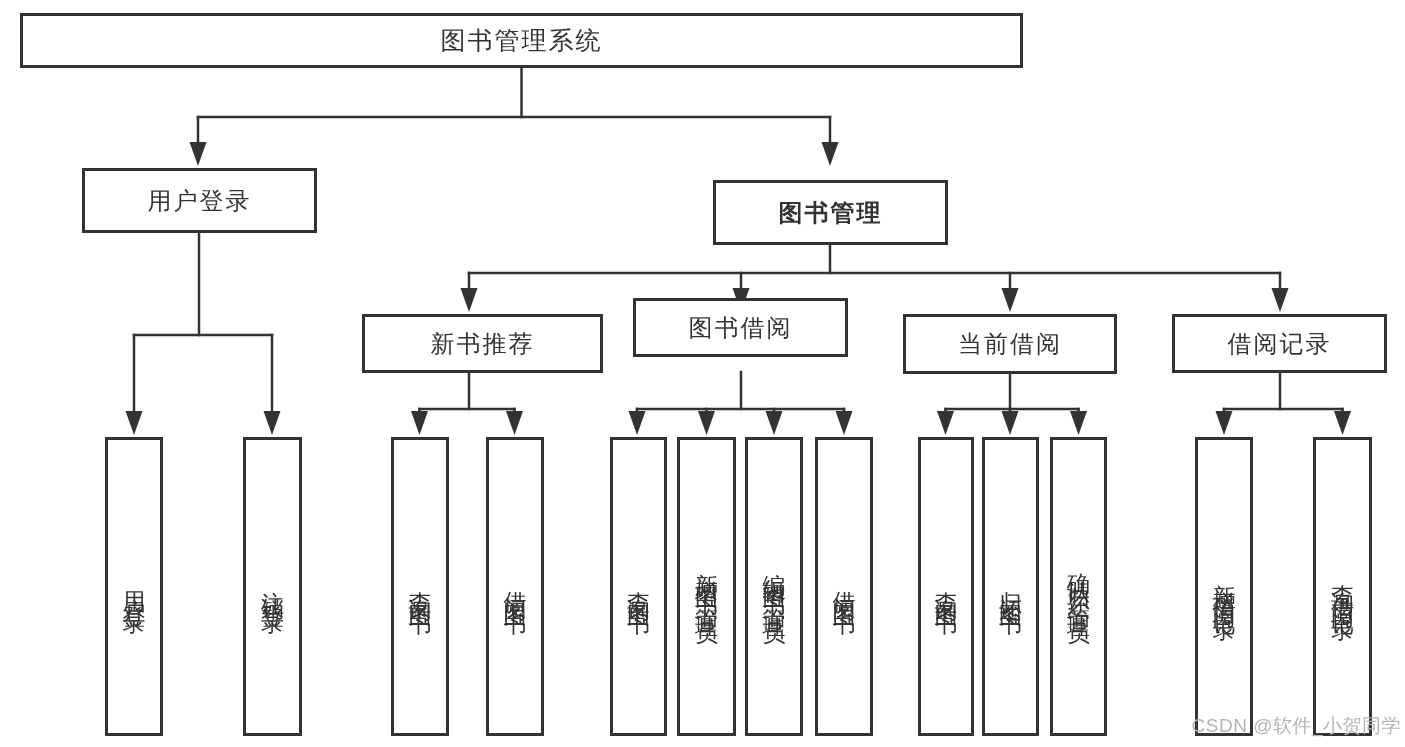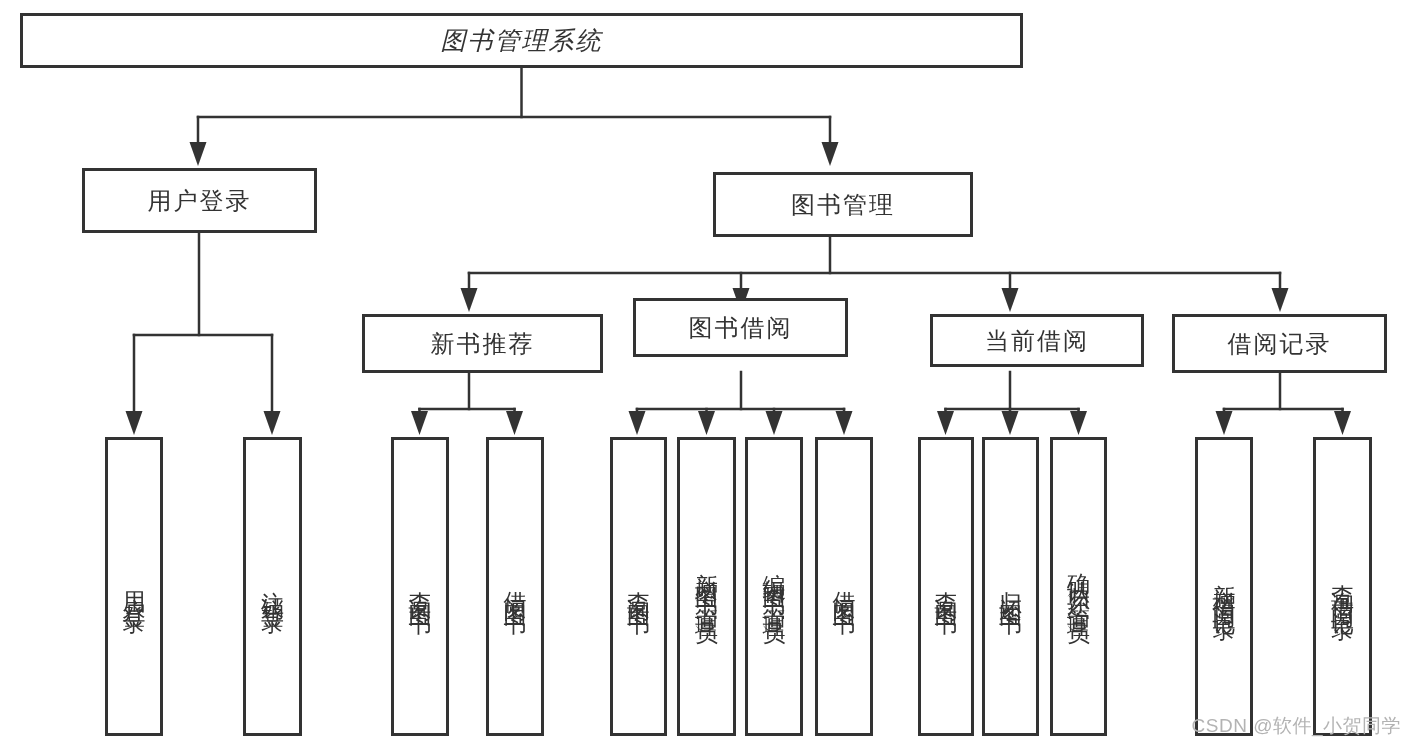--- a/index.html
+++ b/index.html
@@ -25,37 +25,37 @@
     box-sizing:border-box;
     border:3px solid var(--line);
     background:#ffffff;
     display:flex;
     align-items:center;
     justify-content:center;
     color:var(--text);
     overflow:hidden;
   }
   .h-label{font-size:24px;letter-spacing:2px;white-space:nowrap;}
-  .root-label{font-size:25px;letter-spacing:2px;white-space:nowrap;font-style:italic;}
+  .root-label{font-size:25px;letter-spacing:2px;white-space:nowrap;}
   .v-label{
     writing-mode:vertical-rl;
     text-orientation:mixed;
     font-size:23px;
     line-height:1;
     letter-spacing:7px;
     white-space:nowrap;
   }
 
   
   #b-root {left:20px;  top:13px;  width:1003px; height:55px;}
   #b-l2-0 {left:82px;  top:168px; width:235px; height:65px;}
-  #b-l2-1 {left:713px; top:172px; width:260px; height:65px;}
+  #b-l2-1 {left:713px; top:180px; width:235px; height:65px;font-weight:bold;}
   #b-l3-0 {left:362px; top:314px; width:241px; height:59px;}
   #b-l3-1 {left:633px; top:298px; width:215px; height:59px;}
-  #b-l3-2 {left:930px; top:314px; width:214px; height:53px;}
+  #b-l3-2 {left:903px; top:314px; width:214px; height:60px;}
   #b-l3-3 {left:1172px;top:314px; width:215px; height:59px;}
 
   .leaf{top:437px;height:299px;}
   #b-lf-0 {left:105px; width:58px;}
   #b-lf-1 {left:243px; width:59px;}
   #b-lf-2 {left:391px; width:58px;}
   #b-lf-3 {left:486px; width:58px;}
   #b-lf-4 {left:610px; width:57px;}
   #b-lf-5 {left:677px; width:59px;}
   #b-lf-6 {left:745px; width:58px;}

